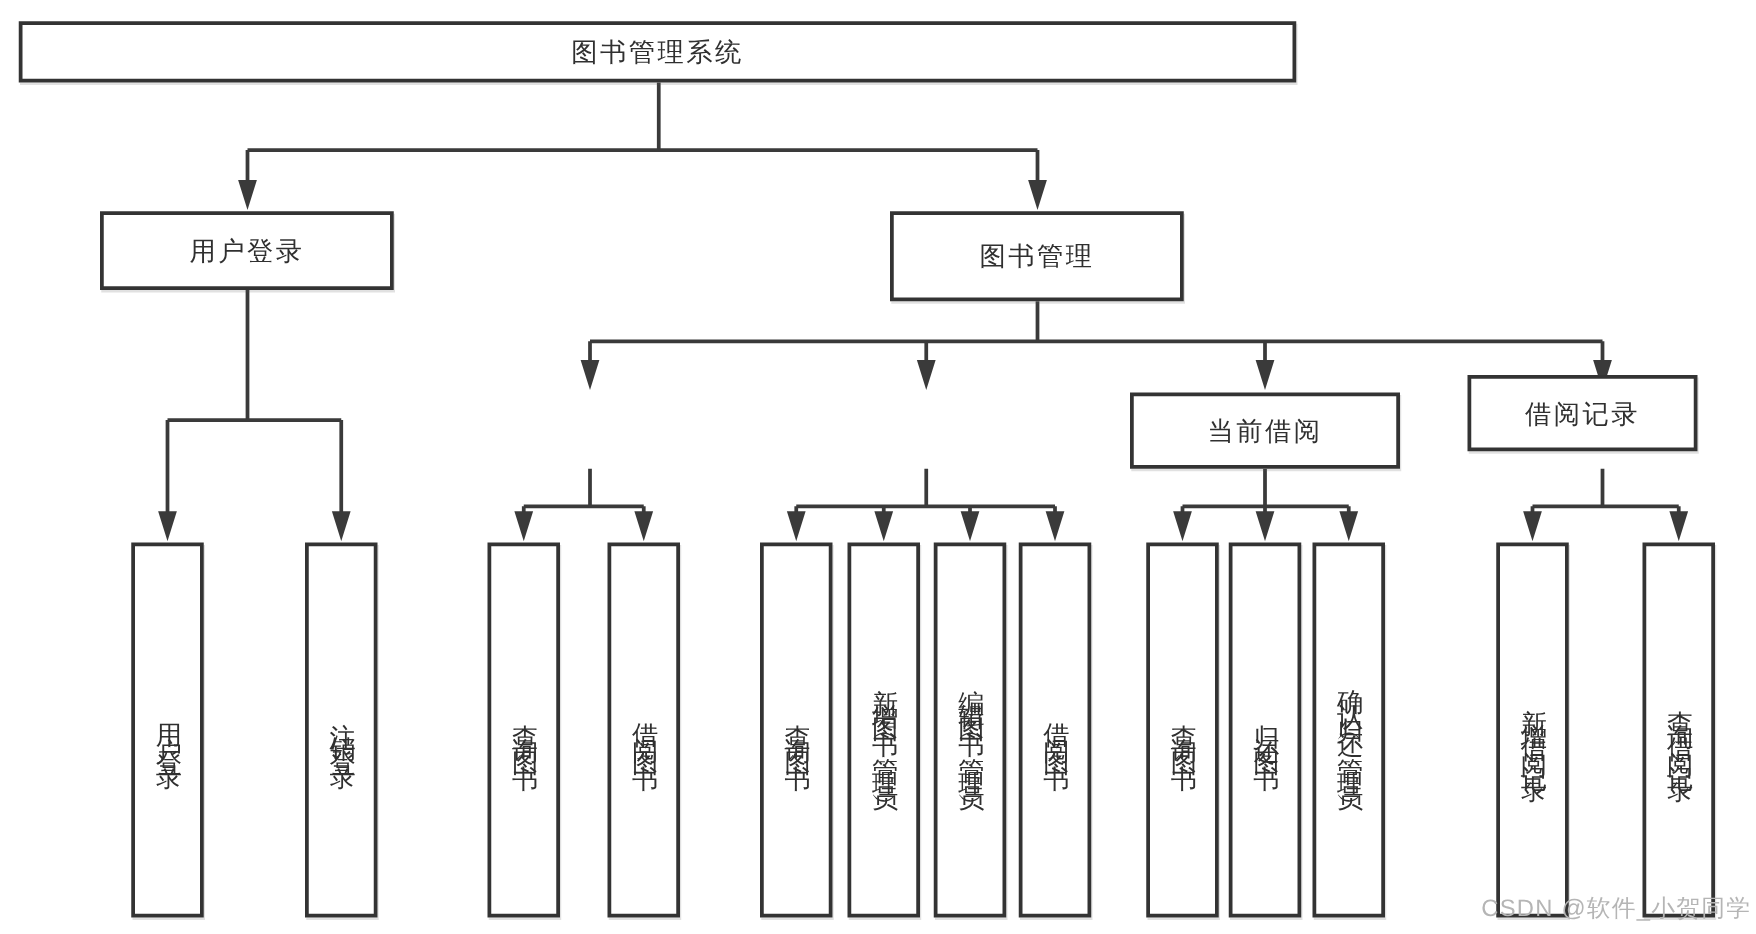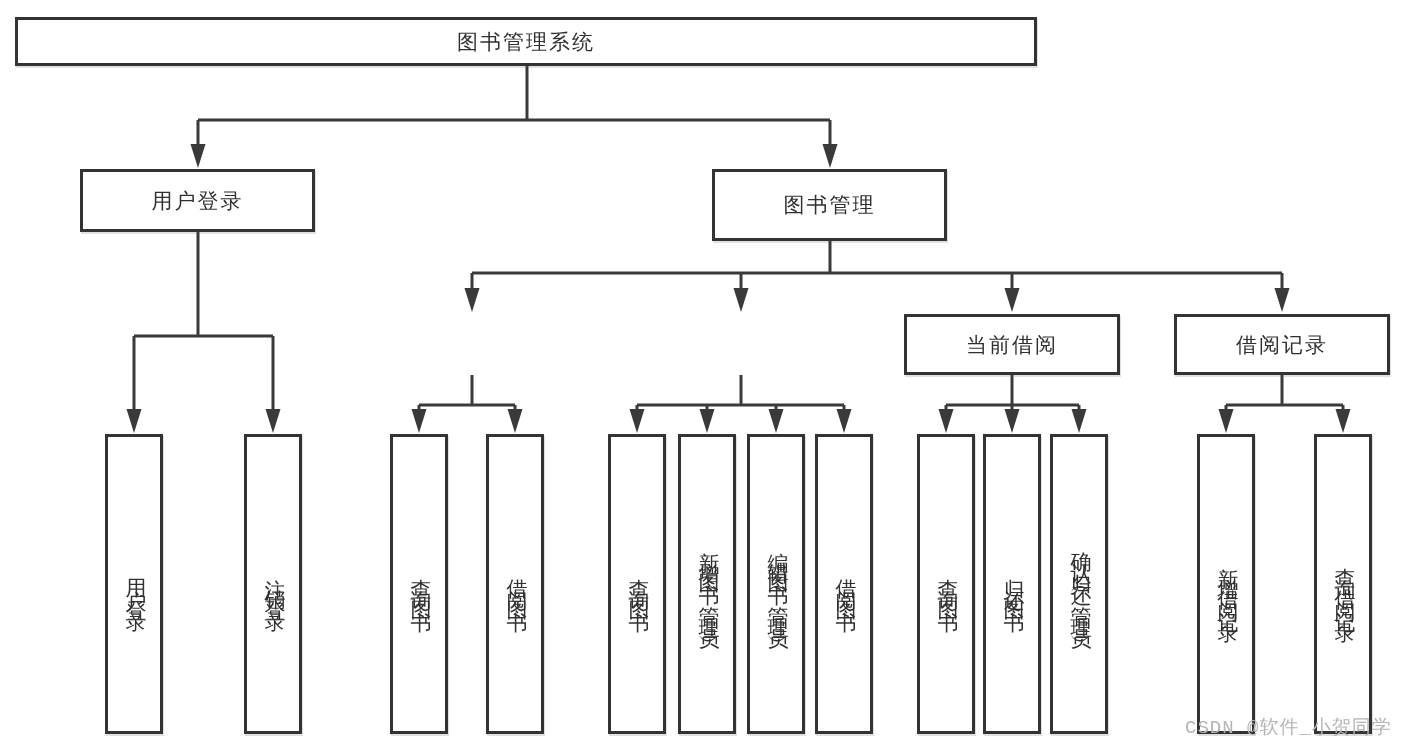--- a/index.html
+++ b/index.html
@@ -5,21 +5,21 @@
   html, body {
     margin: 0;
     padding: 0;
     background: #ffffff;
   }
   .stage {
     position: relative;
     width: 1405px;
     height: 747px;
     background: #ffffff;
-    font-family: Liberation Mono, monospace;
+    font-family: Liberation Sans, sans-serif;
     color: #303030;
     overflow: hidden;
   }
   .connectors {
     position: absolute;
     left: 0; top: 0;
     width: 1405px;
     height: 747px;
     pointer-events: none;
   }
@@ -141,21 +141,21 @@
   <div class="node" style="left:80px; top:169px; width:235px; height:63px">
     <span class="hlabel">用户登录</span>
   </div>
   <div class="node" style="left:712px; top:169px; width:235px; height:72px">
     <span class="hlabel">图书管理</span>
   </div>
 
   <div class="node" style="left:904px; top:314px; width:216px; height:61px">
     <span class="hlabel">当前借阅</span>
   </div>
-  <div class="node" style="left:1174px; top:314px; width:216px; height:61px">
+  <div class="node" style="left:1174px; top:300px; width:184px; height:61px">
     <span class="hlabel">借阅记录</span>
   </div>
 
   <div class="node" style="left:105px; top:434px; width:58px; height:300px">
     <span class="vlabel">用户登录</span>
   </div>
   <div class="node" style="left:244px; top:434px; width:58px; height:300px">
     <span class="vlabel">注销登录</span>
   </div>
 

